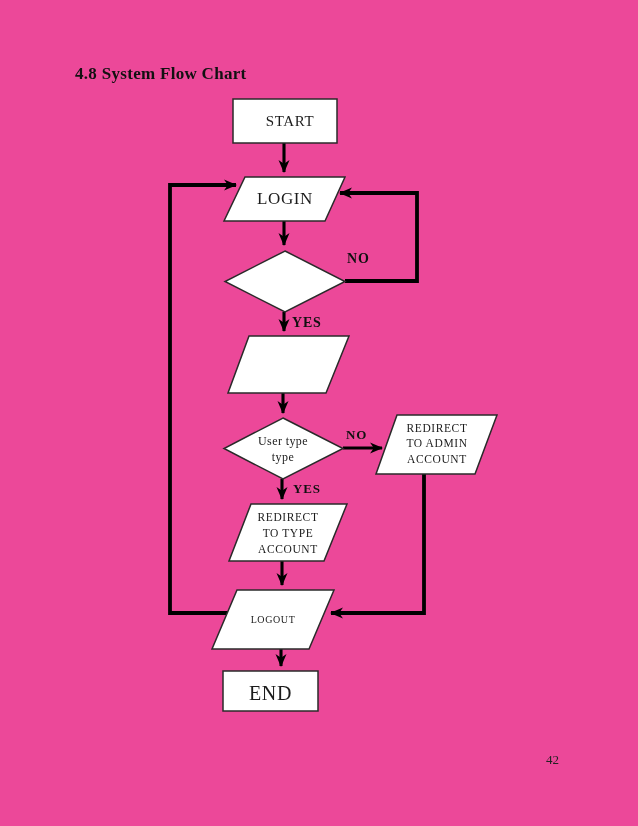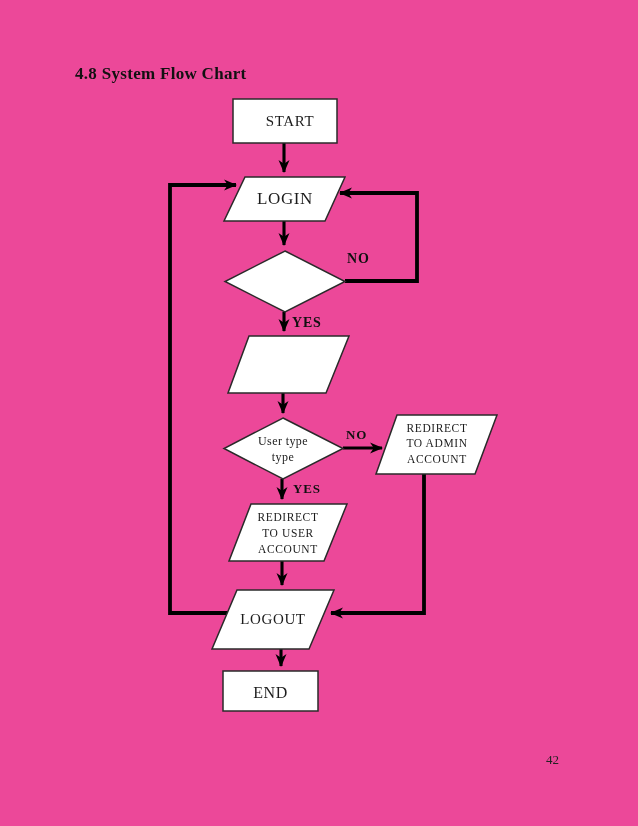--- a/index.html
+++ b/index.html
@@ -58,22 +58,22 @@
     letter-spacing: 0.6px;
   }
   .node-label span { display: block; }
   .lbl-start    { left: 233px; top: 99px;  width: 114px; height: 44px; font-size: 15px; }
   .lbl-login    { left: 234px; top: 177px; width: 102px; height: 44px; font-size: 17px; }
   .lbl-valid    { left: 237px; top: 264px; width: 100px; height: 34px; font-size: 11.5px; line-height: 16px; letter-spacing: 0.4px; }
   .lbl-identify { left: 239px; top: 348px; width: 100px; height: 34px; font-size: 12.5px; line-height: 17px; }
   .lbl-usertype { left: 233px; top: 433px; width: 100px; height: 32px; font-size: 12px;   line-height: 16px; letter-spacing: 0.4px; }
   .lbl-reduser  { left: 387px; top: 420px; width: 100px; height: 48px; font-size: 11.5px; line-height: 15.5px; }
   .lbl-redadmin { left: 238px; top: 509px; width: 100px; height: 48px; font-size: 11.5px; line-height: 16px; }
-  .lbl-logout   { left: 223px; top: 590px; width: 100px; height: 59px; font-size: 15px; }
-  .lbl-end      { left: 223px; top: 671px; width: 95px;  height: 44px; font-size: 16px; }
+  .lbl-logout   { left: 223px; top: 590px; width: 100px; height: 59px; font-size: 10px; }
+  .lbl-end      { left: 223px; top: 671px; width: 95px;  height: 44px; font-size: 20px; }
   .edge-label {
     position: absolute;
     font-weight: bold;
     color: #111;
     letter-spacing: 0.8px;
     white-space: nowrap;
   }
   .lbl-no1  { left: 347px; top: 251px; font-size: 14px; }
   .lbl-yes1 { left: 292px; top: 315px; font-size: 14px; }
   .lbl-no2  { left: 346px; top: 427px; font-size: 13px; }
@@ -134,21 +134,21 @@
   </div>
 
   <div class="node-label lbl-reduser">
     <span>REDIRECT</span>
     <span>TO ADMIN</span>
     <span>ACCOUNT</span>
   </div>
 
   <div class="node-label lbl-redadmin">
     <span>REDIRECT</span>
-    <span>TO USER</span>
+    <span>TO TYPE</span>
     <span>ACCOUNT</span>
   </div>
 
   <div class="node-label lbl-logout">LOGOUT</div>
   <div class="node-label lbl-end">END</div>
 
   <div class="edge-label lbl-no1">NO</div>
   <div class="edge-label lbl-yes1">YES</div>
   <div class="edge-label lbl-no2">NO</div>
   <div class="edge-label lbl-yes2">YES</div>

